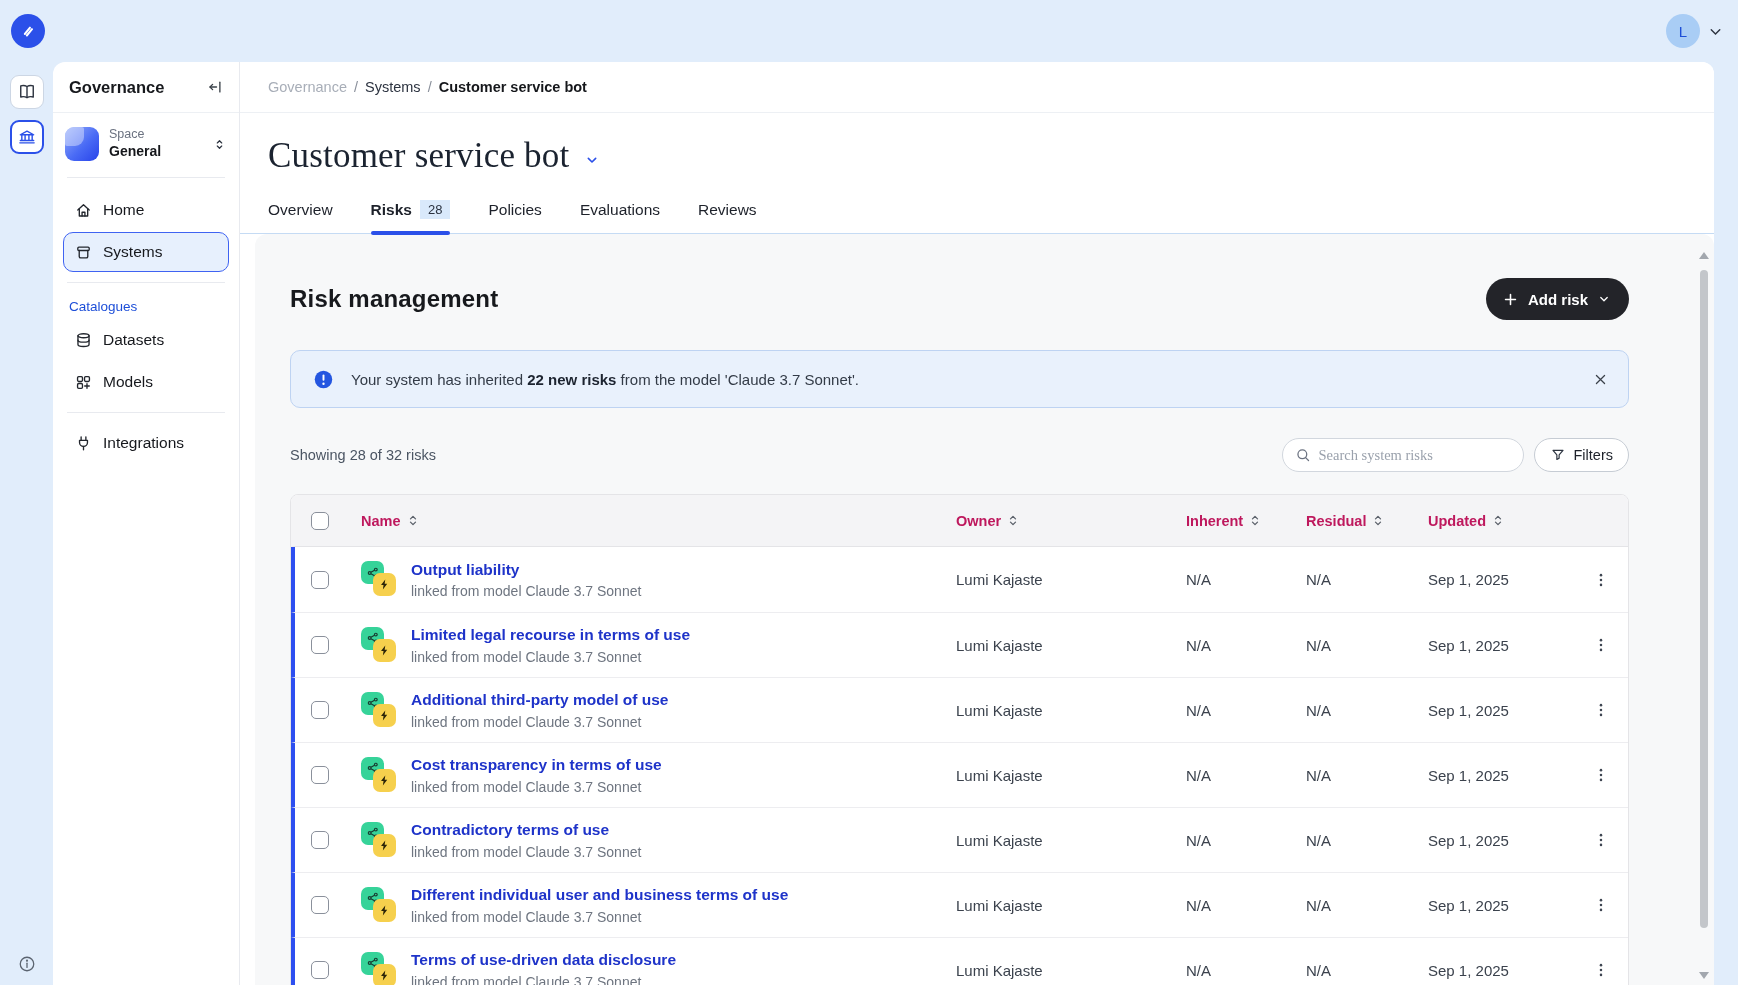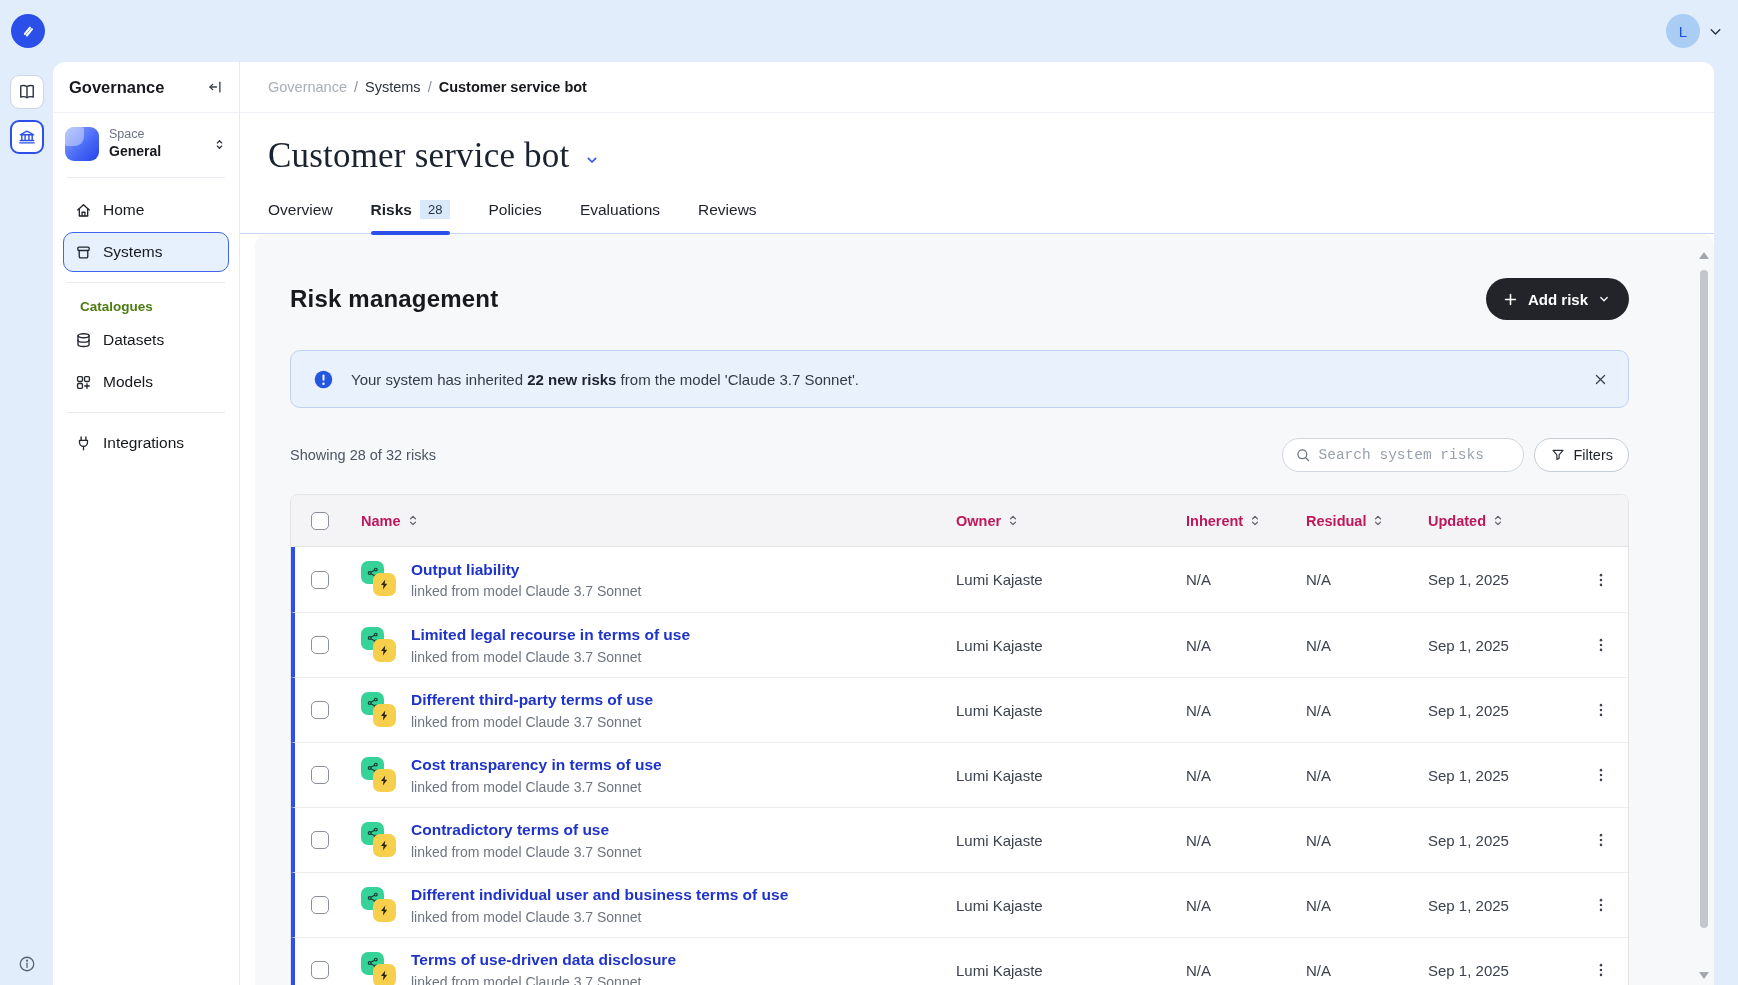--- a/index.html
+++ b/index.html
@@ -34,21 +34,21 @@
 .space-avatar{width:34px;height:34px;border-radius:9px;background:linear-gradient(135deg,#93adfb 0%,#4a6bf5 55%,#2743ea 100%);position:relative;overflow:hidden;flex:none}
 .space-avatar::before{content:"";position:absolute;left:0;top:0;width:55%;height:55%;background:rgba(255,255,255,.38);border-radius:9px 2px 9px 2px}
 .space-meta{flex:1;line-height:1.25}
 .space-label{font-size:12.5px;color:var(--muted)}
 .space-name{font-size:14px;font-weight:700;color:#15171b}
 .side-divider{height:1px;background:#e8eaef;margin:4px 14px}
 .nav{padding:8px 10px 4px}
 .nav-item{display:flex;align-items:center;gap:10px;height:40px;padding:0 10px;border-radius:10px;font-size:15.5px;color:#16181d;cursor:pointer;border:1.5px solid transparent;margin-bottom:2px}
 .nav-item.active{background:#e7f0fd;border-color:#3f63f2}
 .nav-item .nicon{display:flex;color:#23272e}
-.section-label{font-size:13.5px;font-weight:700;color:#4d7c0f;padding:12px 27px 6px}
+.section-label{font-size:13.5px;font-weight:400;color:#1d4ed8;padding:12px 16px 6px}
 
 .main{flex:1;position:relative;background:#fff;display:flex;flex-direction:column}
 .main-header{height:51px;flex:none;display:flex;align-items:center;padding-left:28px;border-bottom:1px solid #edf0f4;font-size:14.5px}
 .crumb-muted{color:#a8aeb8}
 .crumb-sep{color:#8a909b;margin:0 7px}
 .crumb{color:#2c3340;cursor:pointer}
 .crumb-current{color:#15171b;font-weight:700}
 .title-row{display:flex;align-items:center;gap:15px;margin:23px 0 0 28px}
 .page-title{font-family:"Liberation Serif","DejaVu Serif",serif;font-size:35px;font-weight:400;color:#1b2330;letter-spacing:.2px}
 .title-chevron{color:var(--accent);display:flex;cursor:pointer;margin-top:8px}
@@ -62,21 +62,21 @@
 .panel-head{display:flex;align-items:center;justify-content:space-between}
 .panel-title{font-size:24px;font-weight:700;color:#17191d;letter-spacing:.2px}
 .add-btn{display:flex;align-items:center;gap:9px;background:var(--add-button-bg);color:#fff;border:none;border-radius:21px;height:42px;padding:0 18px 0 16px;font-size:15px;font-weight:700;font-family:inherit;cursor:pointer}
 .banner{margin-top:30px;height:58px;display:flex;align-items:center;gap:17px;background:var(--banner-bg);border:1px solid var(--banner-border);border-radius:10px;padding:0 20px 0 22px;font-size:15px;color:#333b47}
 .banner b{color:#1d2430}
 .banner-close{margin-left:auto;background:none;border:none;cursor:pointer;color:#3a4149;display:flex}
 .meta-row{margin-top:30px;display:flex;align-items:center;justify-content:space-between}
 .showing{font-size:14.5px;color:#4b5563}
 .meta-controls{display:flex;gap:10px}
 .search-pill{display:flex;align-items:center;gap:8px;width:242px;height:34px;border:1px solid #d2d7de;border-radius:17px;background:#fff;padding:0 12px;color:#858d99}
-.search-pill input{border:none;outline:none;background:transparent;font-size:14.5px;font-family:Liberation Mono, monospace;color:#2c3340;width:100%}
+.search-pill input{border:none;outline:none;background:transparent;font-size:14.5px;font-family:Liberation Serif, serif;color:#2c3340;width:100%}
 .search-pill input::placeholder{color:#9aa1ac}
 .filters-btn{display:flex;align-items:center;gap:8px;height:34px;border:1px solid #c6ccd4;border-radius:17px;background:#fff;padding:0 15px;font-size:14.5px;font-family:inherit;color:#1d212a;cursor:pointer}
 
 .table{margin-top:22px;background:#fff;border:1px solid var(--border);border-radius:8px 8px 0 0;overflow:hidden}
 .thead{display:flex;align-items:center;height:52px;background:var(--header-bg);border-left:4px solid transparent;border-bottom:1px solid var(--border)}
 .th{display:flex;align-items:center;gap:7px;font-size:14.5px;font-weight:700;color:#be185d;cursor:pointer}
 .sort{color:#595f69;display:flex}
 .trow{display:flex;align-items:center;height:65px;border-left:4px solid var(--row-bar);border-top:1px solid #ededf0;background:#fff}
 .trow:first-of-type{border-top:none}
 .c-check{width:50px;display:flex;justify-content:center;flex:none}
@@ -511,21 +511,21 @@
                           <path d="M8.5 10.8l6.1-3.4M8.5 13.2l6.1 3.4"></path>
                         </svg>
         </span>
         <span class="badge yellow">
           <svg width="13" height="13" viewBox="0 0 24 24" fill="currentColor">
                           <path d="M13.4 2.6 5.6 13.1h4.6L9 21.4l8-10.7h-4.7z"></path>
                         </svg>
         </span>
       </div>
       <div class="nametext">
-        <a class="risk-link">Different third-party terms of use</a>
+        <a class="risk-link">Additional third-party model of use</a>
         <div class="sub">linked from model Claude 3.7 Sonnet</div>
       </div>
     </div>
     <div class="c-owner">Lumi Kajaste</div>
     <div class="c-inh">N/A</div>
     <div class="c-res">N/A</div>
     <div class="c-upd">Sep 1, 2025</div>
     <div class="c-menu">
       <button class="kebab">
         <span>

